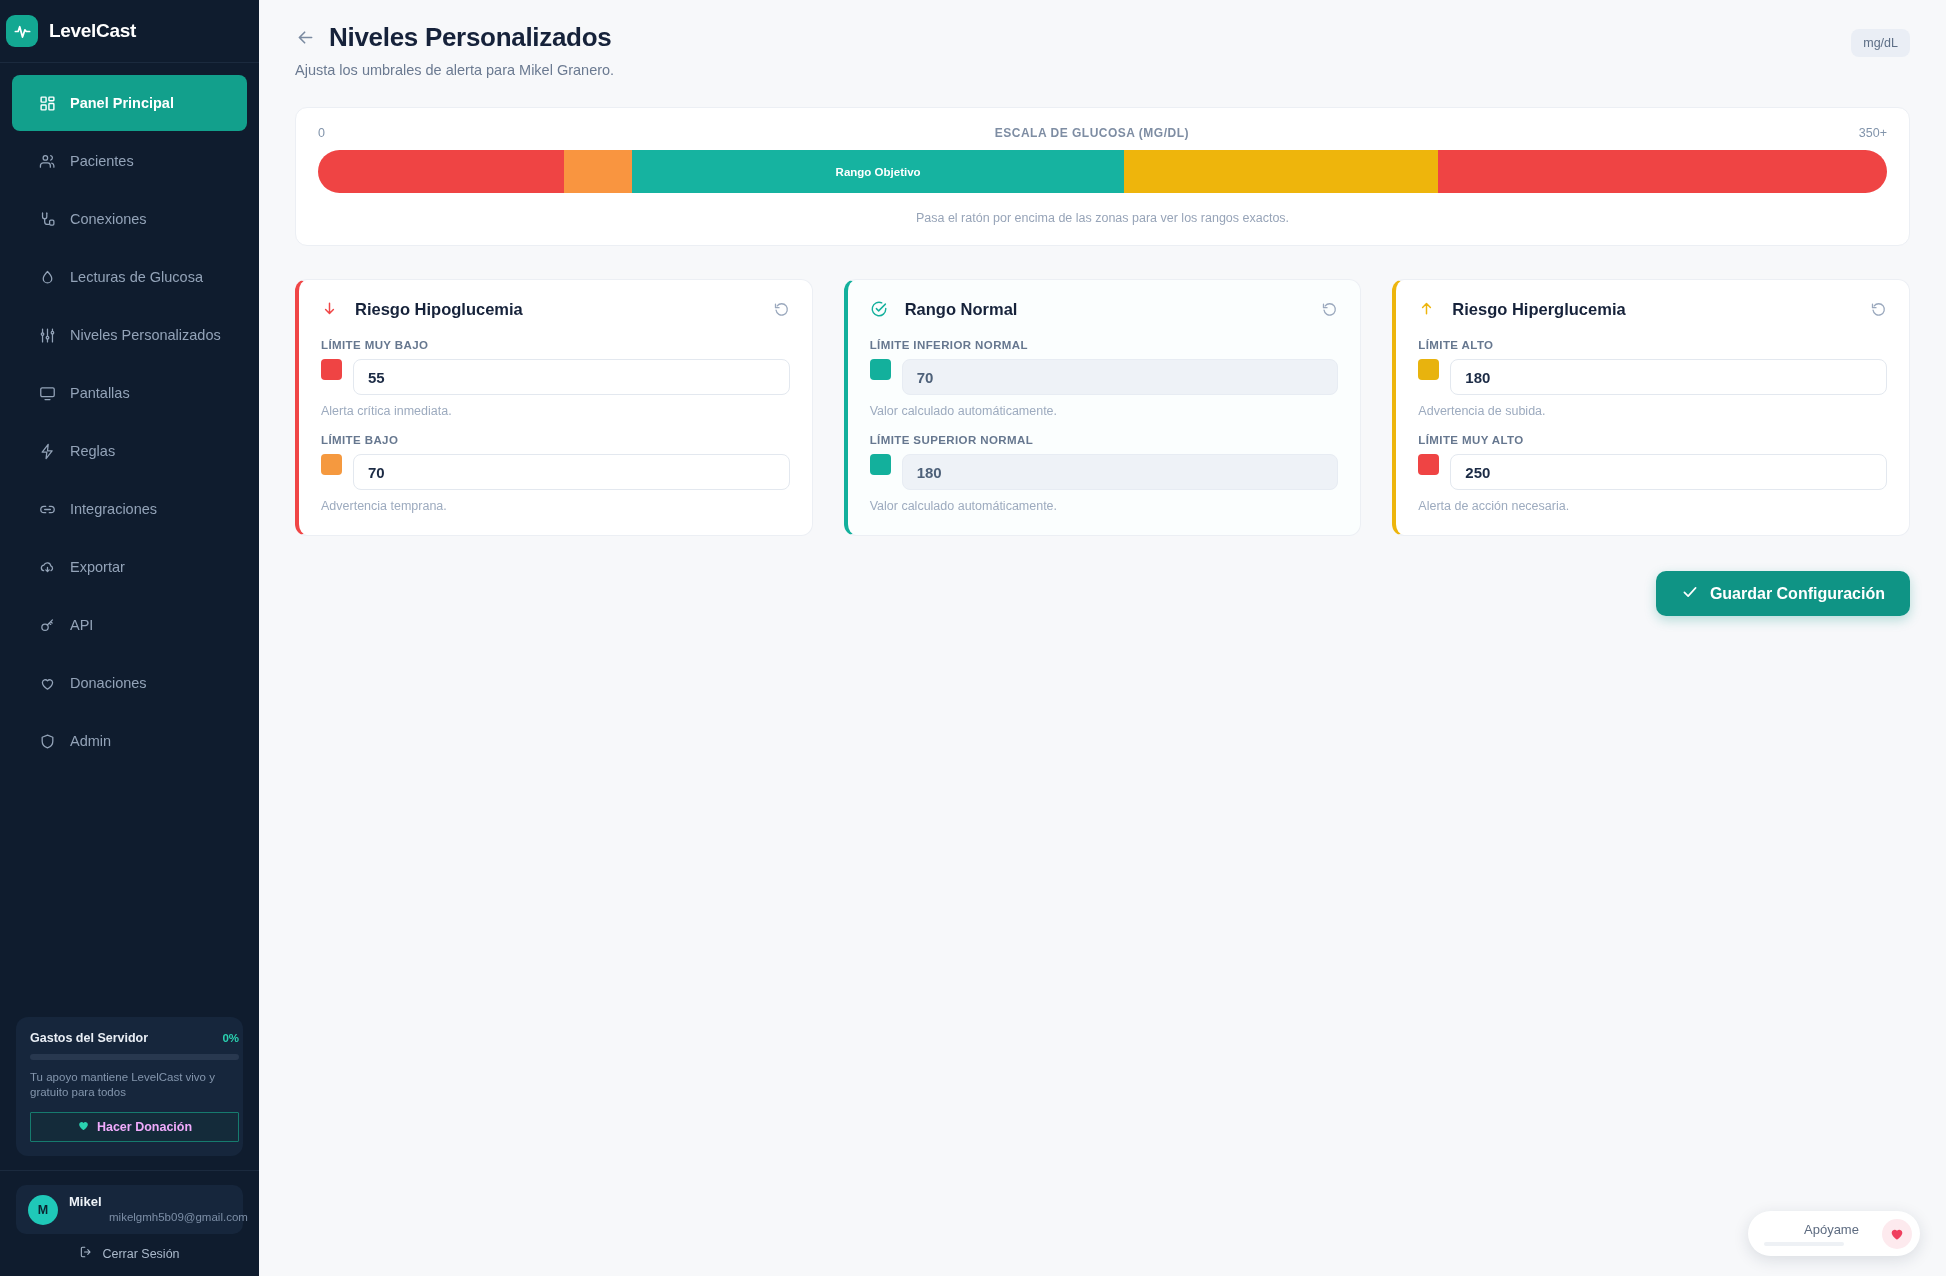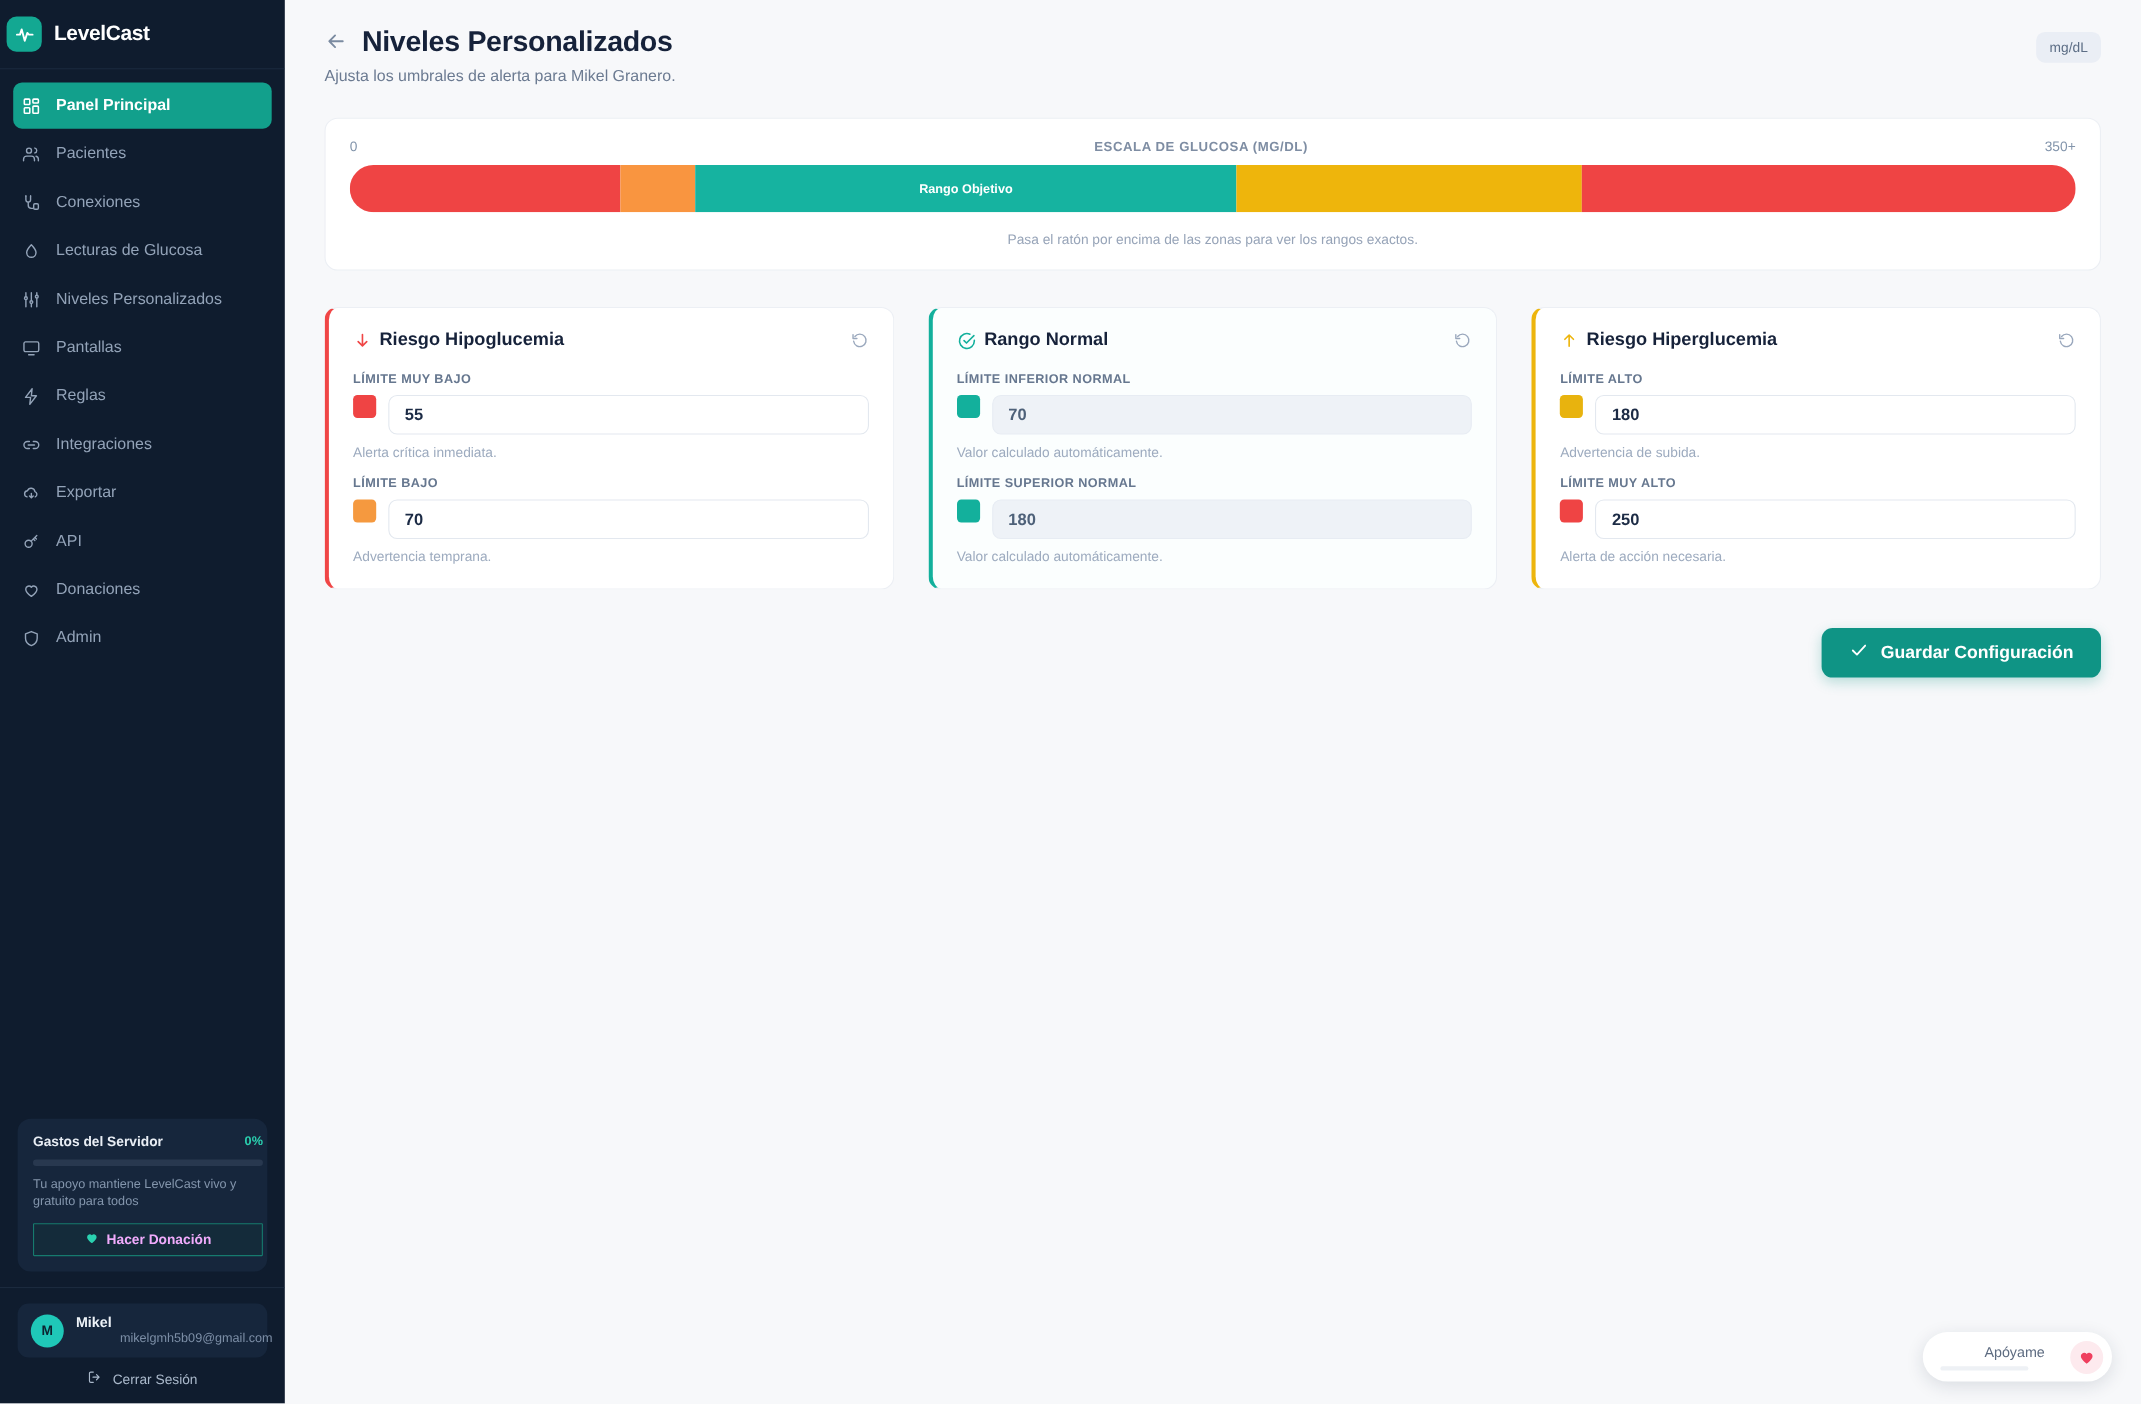--- a/index.html
+++ b/index.html
@@ -29,21 +29,21 @@
     width: 32px; height: 32px; border-radius: 9px;
     background: #13a892;
     display: flex; align-items: center; justify-content: center;
   }
   .brand-name {
     color: #ffffff; font-size: 19px; font-weight: bold; letter-spacing: -0.3px;
   }
   .nav { padding: 12px 12px 0 12px; display: flex; flex-direction: column; gap: 2px; }
   .nav-item {
     display: flex; align-items: center; gap: 14px;
-    height: 42px; padding: 0 7px;
+    height: 56px; padding: 0 26px;
     border-radius: 8px;
     color: #93a3b8; font-size: 14.5px;
     cursor: pointer;
   }
   .nav-item.active { background: #12a08c; color: #ffffff; font-weight: bold; }
   .nav-icon { width: 18px; height: 18px; flex: 0 0 18px; display:flex; align-items:center; justify-content:center;}
   .nav-icon svg { display:block; }
 
   .sb-spacer { flex: 1 1 auto; }
 
@@ -129,21 +129,21 @@
   .cards { display:flex; gap:31px; margin: 33px 36px 0 36px; }
   .card {
     flex:1 1 0; background:#ffffff;
     border:1px solid #eceff4;
     border-left-width:4px; border-left-style:solid;
     border-radius:12px;
     padding:20px 22px 22px 22px;
   }
   .card.c-teal { background:#fbfefe; }
   .card-head { display:flex; align-items:center; justify-content:space-between; margin-bottom:20px;}
-  .card-head-left { display:flex; align-items:center; gap:7px;}
+  .card-head-left { display:flex; gap:17px;}
   .card-title { font-size:16.5px; font-weight:bold; color:#16223a;}
   .reset-btn { color:#9aa8bd; cursor:pointer; display:flex;}
   .field-label {
     color:#66778f; font-size:11.5px; font-weight:bold;
     letter-spacing:0.4px; margin-bottom:8px;
   }
   .field-row { display:flex; align-items:flex-start; gap:11px; }
   .swatch { width:21px;height:21px;border-radius:4px; flex:0 0 21px;}
   .input {
     flex:1 1 auto; height:36px;

